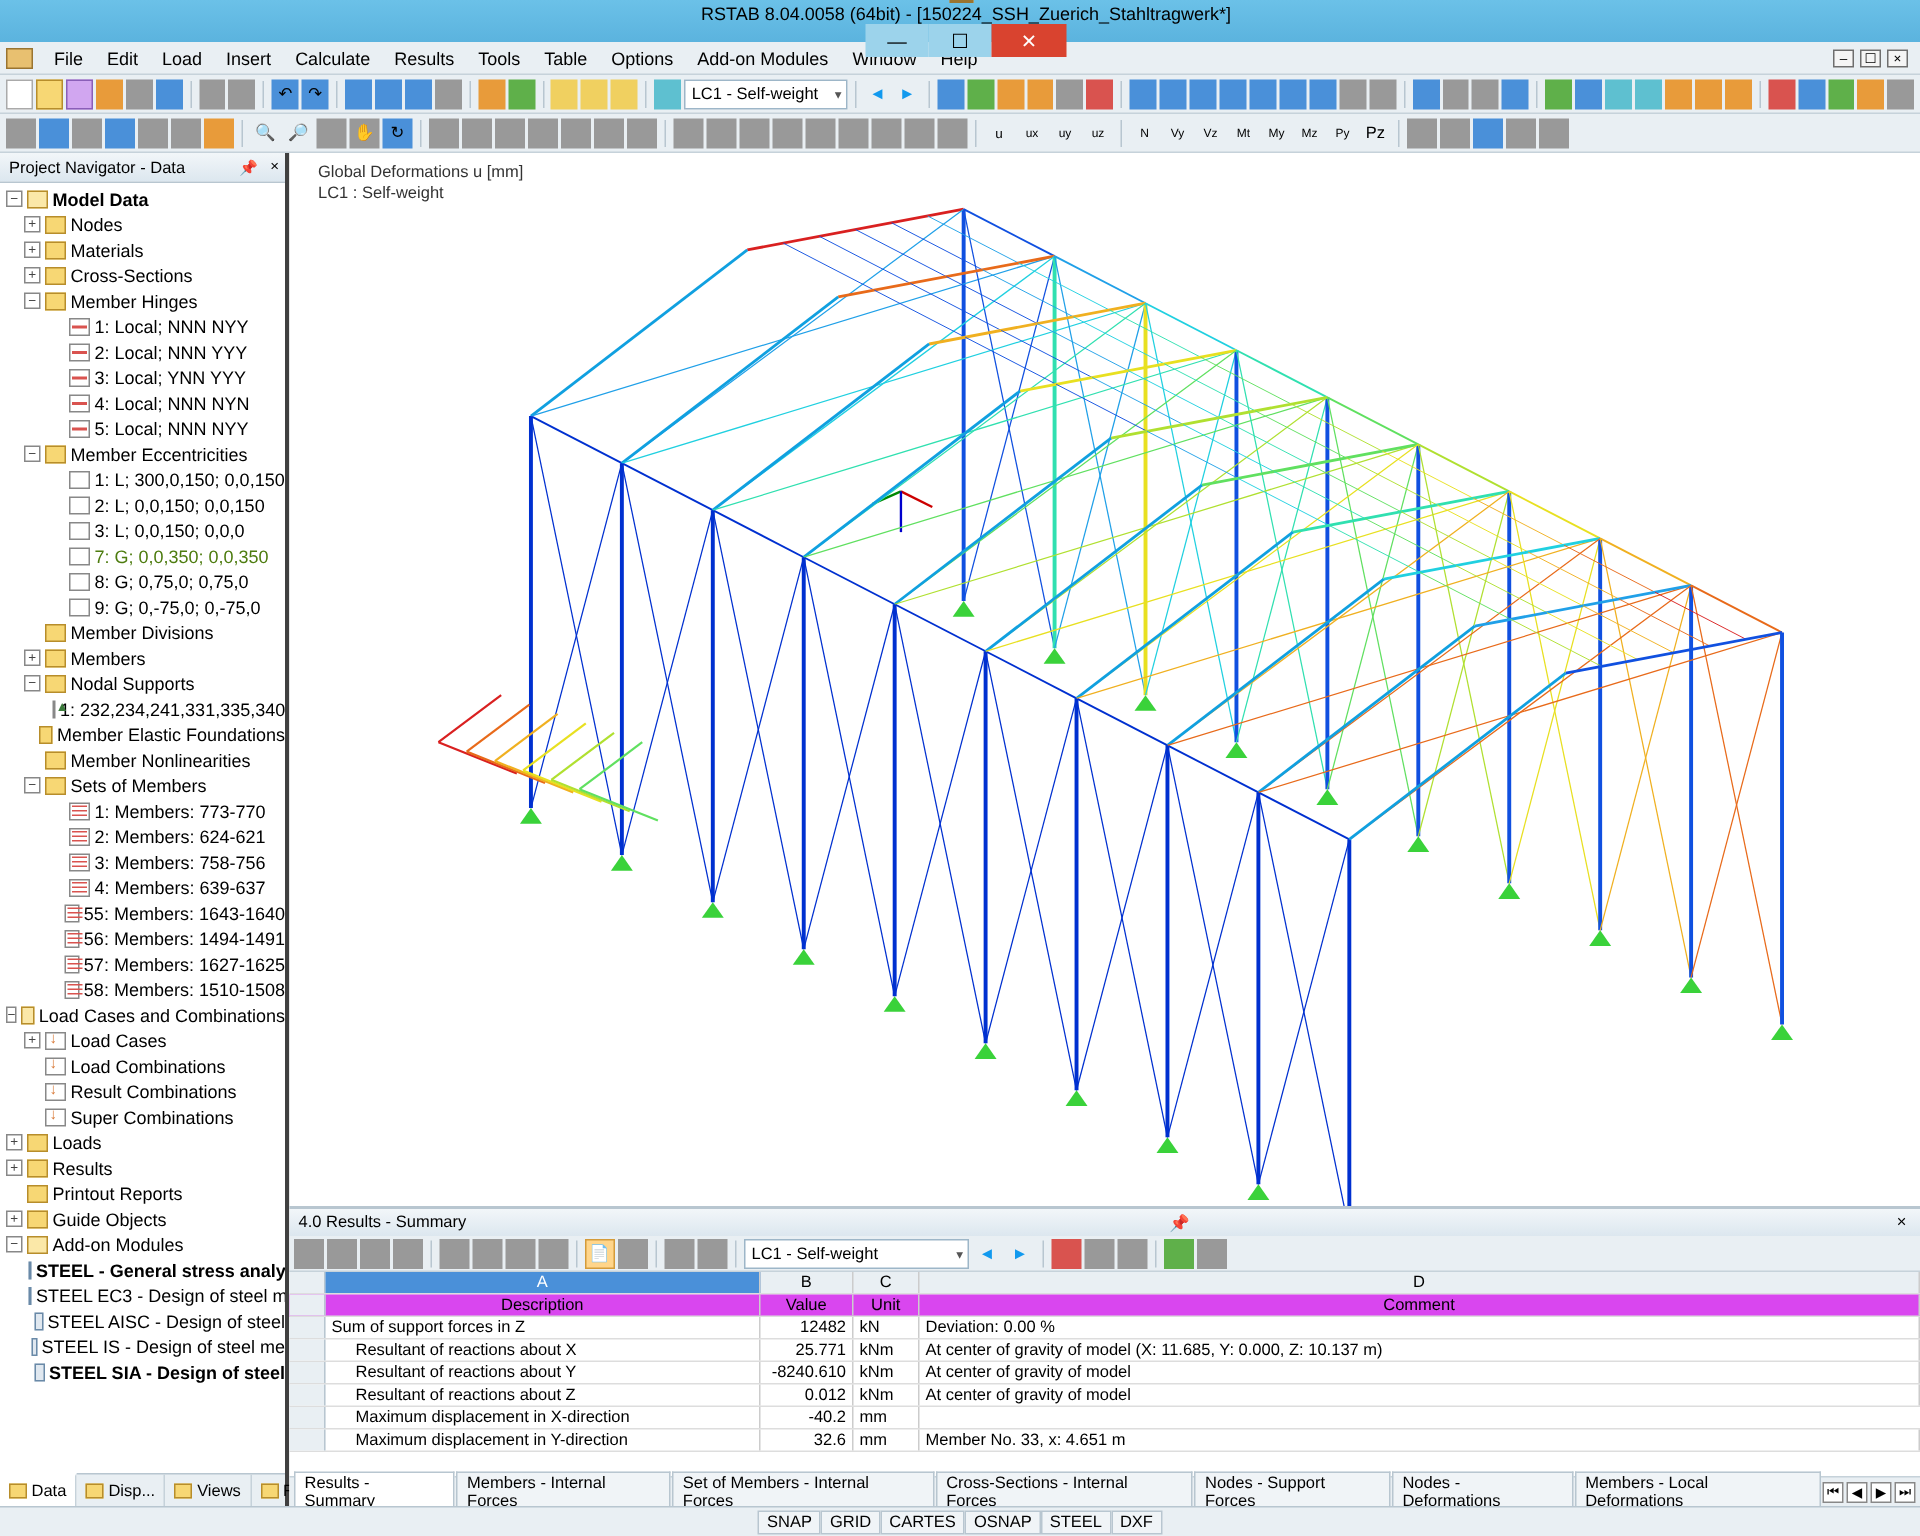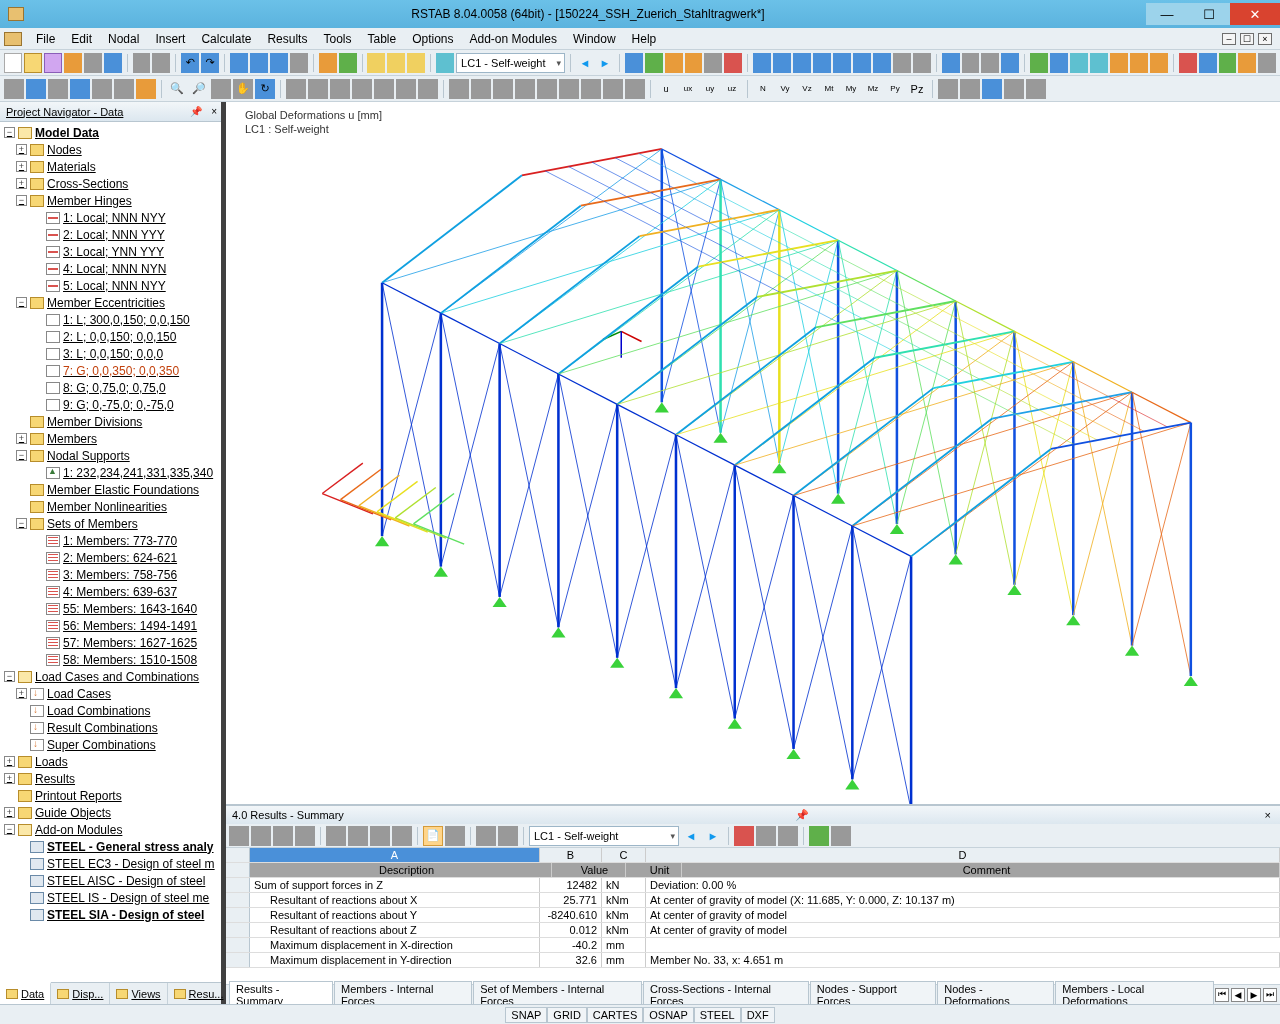--- a/index.html
+++ b/index.html
@@ -1,19 +1,19 @@
 <!DOCTYPE html>
 <html><head>
 <meta charset="utf-8">
 <style>
 * { box-sizing: border-box; margin: 0; padding: 0; font-family: "Segoe UI", Tahoma, sans-serif; }
 body { background:#fff; width:1280px; height:1024px; overflow:hidden; font-size:12px; color:#000; display:flex; flex-direction:column; }
 
 
-.titlebar { height:28px; background:linear-gradient(#6bc1e8,#5bb3de); display:flex; align-items:center; padding:0 0 0 8px; color:#000; position:relative; }
+.titlebar { height:28px; background:linear-gradient(#6bc1e8,#5bb3de); display:flex; align-items:center; padding:0 0 0 8px; color:#000; position:relative;flex-direction:column; }
 .titlebar .icon { width:16px; height:14px; background:#e8c070; border:1px solid #9a7430; margin-right:6px; }
 .titlebar .title { flex:1; text-align:center; font-size:12px; }
 .titlebar .winbtns { display:flex; }
 .titlebar .winbtn { width:42px; height:22px; display:flex; align-items:center; justify-content:center; font-size:13px; }
 .titlebar .winbtn.close { background:#d9432f; color:#fff; width:50px; height:22px; }
 .titlebar .winbtn.max { background:#9cd3eb; }
 .titlebar .winbtn.min { background:#9cd3eb; }
 
 
 .menubar { height:22px; background:#e9eff3; display:flex; align-items:center; padding:0 4px; border-bottom:1px solid #c6d2da; font-size:12px; }
@@ -29,40 +29,40 @@
 .tdrop { height:20px; font-size:11px; border:1px solid #9db6c8; background:#fff; padding:0 18px 0 4px; display:flex; align-items:center; position:relative; }
 .tdrop:after { content:"▾"; position:absolute; right:3px; font-size:9px; color:#555; }
 
 
 .i-new{background:#fff;border:1px solid #aaa;} .i-open{background:#f7d774;border:1px solid #b78d2b;} .i-save{background:#d1a6f0;border:1px solid #8a5eb8;}
 .i-blue{background:#4a90d9;} .i-green{background:#5fb04a;} .i-red{background:#d9534f;} .i-orange{background:#e89b3a;} .i-gray{background:#999;}
 .i-yellow{background:#f0d060;} .i-cyan{background:#5ec0d0;}
 
 
 .main { flex:1; display:flex; overflow:hidden; }
-.navigator { width:226px; background:#fff; border-right:5px solid #404040; display:flex; flex-direction:column;text-decoration:underline; }
+.navigator { width:193px; background:#fff; border-right:3px solid #404040; display:flex; flex-direction:column; }
 .nav-hdr { height:20px; background:linear-gradient(#f2f6f9,#dce7ef); border-bottom:1px solid #b8c6d0; padding:2px 6px; font-size:11px; display:flex; align-items:center; position:relative; }
 .nav-hdr .pin { position:absolute; right:18px; font-size:10px; }
 .nav-hdr .x { position:absolute; right:4px; font-size:10px; }
 .tree { flex:1; overflow-y:auto; overflow-x:hidden; padding:2px 0; font-size:12px; }
 .tree .node { display:flex; align-items:center; height:17px; padding-left:4px; white-space:nowrap; }
 .tree .node .exp { width:11px; height:11px; border:1px solid #888; background:#fff; font-size:9px; line-height:9px; text-align:center; margin-right:3px; color:#444; }
 .tree .node .noexp { width:11px; margin-right:3px; }
 .tree .node .ticon { width:14px; height:12px; margin-right:3px; display:inline-block; }
 .ticon.folder{background:#f7d774;border:1px solid #b78d2b;} 
 .ticon.folderopen{background:#fbe8a8;border:1px solid #b78d2b;}
 .ticon.hinge{background:#fff;border:1px solid #888; position:relative;} .ticon.hinge:before{content:"";position:absolute;left:1px;top:4px;width:10px;height:2px;background:#d9534f;}
 .ticon.ecc{background:#fff;border:1px solid #888;}
 .ticon.set{background:#fff;border:1px solid #888;position:relative;} .ticon.set:before{content:"";position:absolute;left:1px;top:1px;width:10px;height:1px;background:#d9534f;box-shadow:0 3px #d9534f,0 6px #d9534f;}
 .ticon.support{background:#fff;border:1px solid #888;position:relative;} .ticon.support:before{content:"▲";position:absolute;left:1px;top:-2px;font-size:9px;color:#3a7a3a;}
 .ticon.mod{background:#e0e8f0;border:1px solid #6a8aa8;}
 .ticon.load{background:#fff;border:1px solid #888;position:relative;} .ticon.load:before{content:"↓";position:absolute;left:2px;top:-2px;font-size:10px;color:#d97b3a;}
 .tree .lvl1 { padding-left:16px; } .tree .lvl2 { padding-left:32px; }
 .tree .bold { font-weight:bold; }
-.tree .selected { color:#c2410c; }
+.tree .selected { color:#4d7c0f; }
 .nav-tabs { height:22px; background:#e9eff3; border-top:1px solid #b8c6d0; display:flex; font-size:11px; }
 .nav-tab { padding:2px 6px; border-right:1px solid #c6d2da; display:flex; align-items:center; gap:3px; }
 .nav-tab.active { background:#fff; border-top:2px solid #fff; margin-top:-1px; }
 .nav-tab .ti { width:12px;height:10px;background:#f7d774;border:1px solid #b78d2b;}
 
 
 .workarea { flex:1; display:flex; flex-direction:column; background:#fff; position:relative; }
 .viewport { flex:1; background:#fff; position:relative; overflow:hidden; }
 .viewport .legend { position:absolute; left:19px; top:6px; font-size:11px; color:#333; line-height:14px; }
 .structure { position:absolute; inset:0; }
@@ -70,21 +70,21 @@
 
 
 .results-panel { height:200px; border-top:2px solid #b8c6d0; display:flex; flex-direction:column; background:#efefef; }
 .res-hdr { height:18px; background:linear-gradient(#f2f6f9,#dce7ef); padding:1px 6px; font-size:11px; display:flex; align-items:center; }
 .res-hdr .x { margin-left:auto; margin-right:3px; }
 .res-toolbar { height:24px; background:#e9eff3; border-bottom:1px solid #c6d2da; display:flex; align-items:center; gap:2px; padding:0 3px; }
 .res-toolbar .tbtn.on { background:#ffd58a; border:1px solid #d49b3a; }
 .res-table { flex:1; background:#fff; display:flex; flex-direction:column; font-size:11px; }
 .res-row { display:flex; height:15px; border-bottom:1px solid #ddd; }
 .res-row.hdr { background:#e9eff3; height:15px; }
-.res-row.hdr2 { background:#a3a3a3; font-style:normal;gap:12px; }
+.res-row.hdr2 { background:#d946ef; font-style:normal; }
 .res-row .c { border-right:1px solid #ccc; padding:0 4px; display:flex; align-items:center; overflow:hidden; }
 .res-row .rh { width:24px; background:#e9eff3; border-right:1px solid #b8c6d0; }
 .res-row .a { width:290px; } .res-row .b { width:62px; justify-content:flex-end; } .res-row .u { width:44px; } .res-row .d { flex:1; }
 .res-row.hdr .a{justify-content:center;background:#4a90d9;color:#fff;} .res-row.hdr .b,.res-row.hdr .u,.res-row.hdr .d{justify-content:center;}
 .res-tabs { height:20px; background:#e9eff3; border-top:1px solid #c6d2da; display:flex; font-size:11px; align-items:center; padding:0 3px; gap:0; }
 .res-tab { padding:1px 6px; border:1px solid #b8c6d0; background:#f0f4f7; border-bottom:none; margin-right:1px; }
 .res-tab.active { background:#fff; }
 .res-tabs .nav { margin-left:auto; display:flex; gap:2px; }
 .res-tabs .nav div { width:14px;height:14px;border:1px solid #888;background:#fff;font-size:9px;display:flex;align-items:center;justify-content:center; }
 
@@ -103,21 +103,21 @@
     <div class="winbtn min">—</div>
     <div class="winbtn max">☐</div>
     <div class="winbtn close">✕</div>
   </div>
 </div>
 
 <div class="menubar">
   <div class="icon" style="width:18px;height:14px;background:#e8c070;border:1px solid #9a7430;margin-right:6px"></div>
   <div class="menuitem">File</div>
   <div class="menuitem">Edit</div>
-  <div class="menuitem">Nodal</div>
+  <div class="menuitem">Load</div>
   <div class="menuitem">Insert</div>
   <div class="menuitem">Calculate</div>
   <div class="menuitem">Results</div>
   <div class="menuitem">Tools</div>
   <div class="menuitem">Table</div>
   <div class="menuitem">Options</div>
   <div class="menuitem">Add-on Modules</div>
   <div class="menuitem">Window</div>
   <div class="menuitem">Help</div>
   <div class="spacer"></div>

